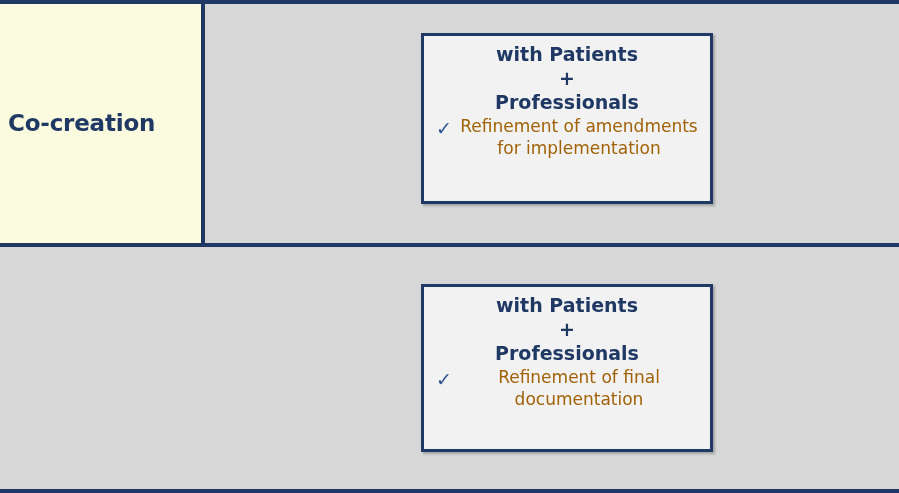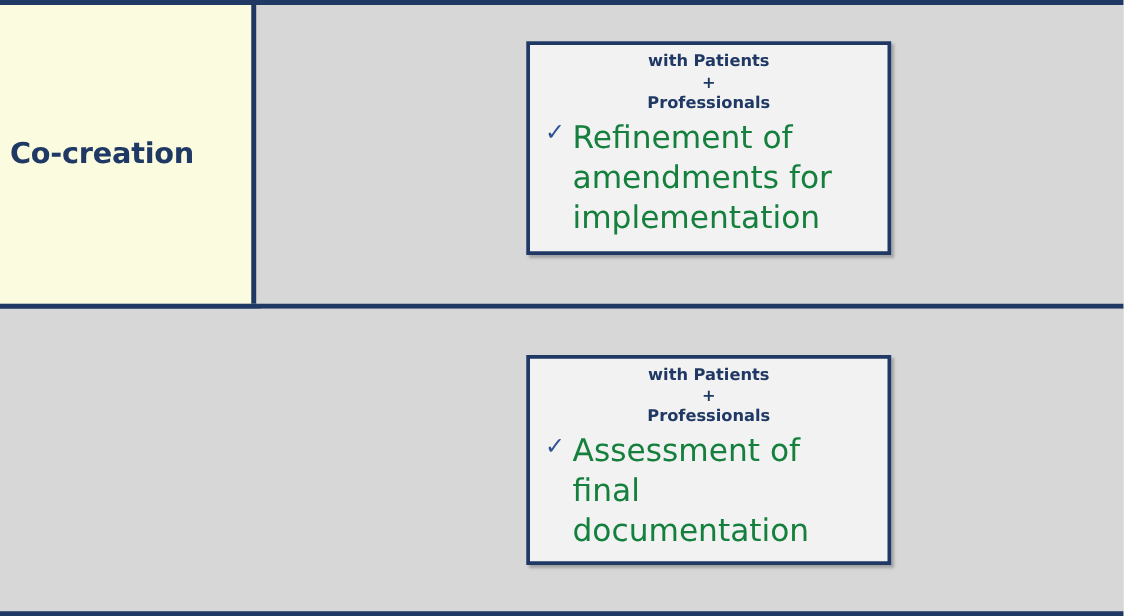--- a/index.html
+++ b/index.html
@@ -72,21 +72,21 @@
     border: 3px solid #1f3864;
     box-sizing: border-box;
     box-shadow: 2px 2px 2px rgba(120,120,120,0.55);
     padding: 6px 10px 8px 10px;
   }
   .card.card1 { left: 212px; top: 29px; width: 292px; height: 171px; }
   .card.card2 { left: 212px; top: 37px; width: 292px; height: 168px; }
 
   .card-heading {
     text-align: center;
-    font-size: 13px;
+    font-size: 19px;
     font-weight: bold;
     color: #1f3864;
     line-height: 1.27;
     margin: 0 0 2px 0;
   }
   .card-heading .plus { font-weight: bold; }
 
   .bullet-row {
     display: flex;
     align-items: flex-start;
@@ -96,24 +96,25 @@
     flex: 0 0 auto;
     font-size: 19px;
     color: #2e5496;
     line-height: 1.28;
     width: 22px;
     text-align: left;
     padding-left: 2px;
   }
   .bullet-text {
     flex: 1 1 auto;
-    font-size: 25px;
-    color: #15803d;
+    font-size: 17px;
+    color: #a16207;
     line-height: 1.28;
     font-weight: normal;
+    text-align: center;
   }
 </style>
 </head>
 <body>
 
 <div id="diagram">
 
   <div class="rule-h rule-top"></div>
 
   <div class="label-col row1">
@@ -139,20 +140,20 @@
 
   <div class="content-col row2">
     <div class="card card2">
       <div class="card-heading">
         <div>with Patients</div>
         <div class="plus">+</div>
         <div>Professionals</div>
       </div>
       <div class="bullet-row">
         <span class="check-icon">✓</span>
-        <span class="bullet-text">Assessment of final documentation</span>
+        <span class="bullet-text">Refinement of final documentation</span>
       </div>
     </div>
   </div>
 
   <div class="rule-h rule-bottom"></div>
 
 </div>
 
 </body></html>

